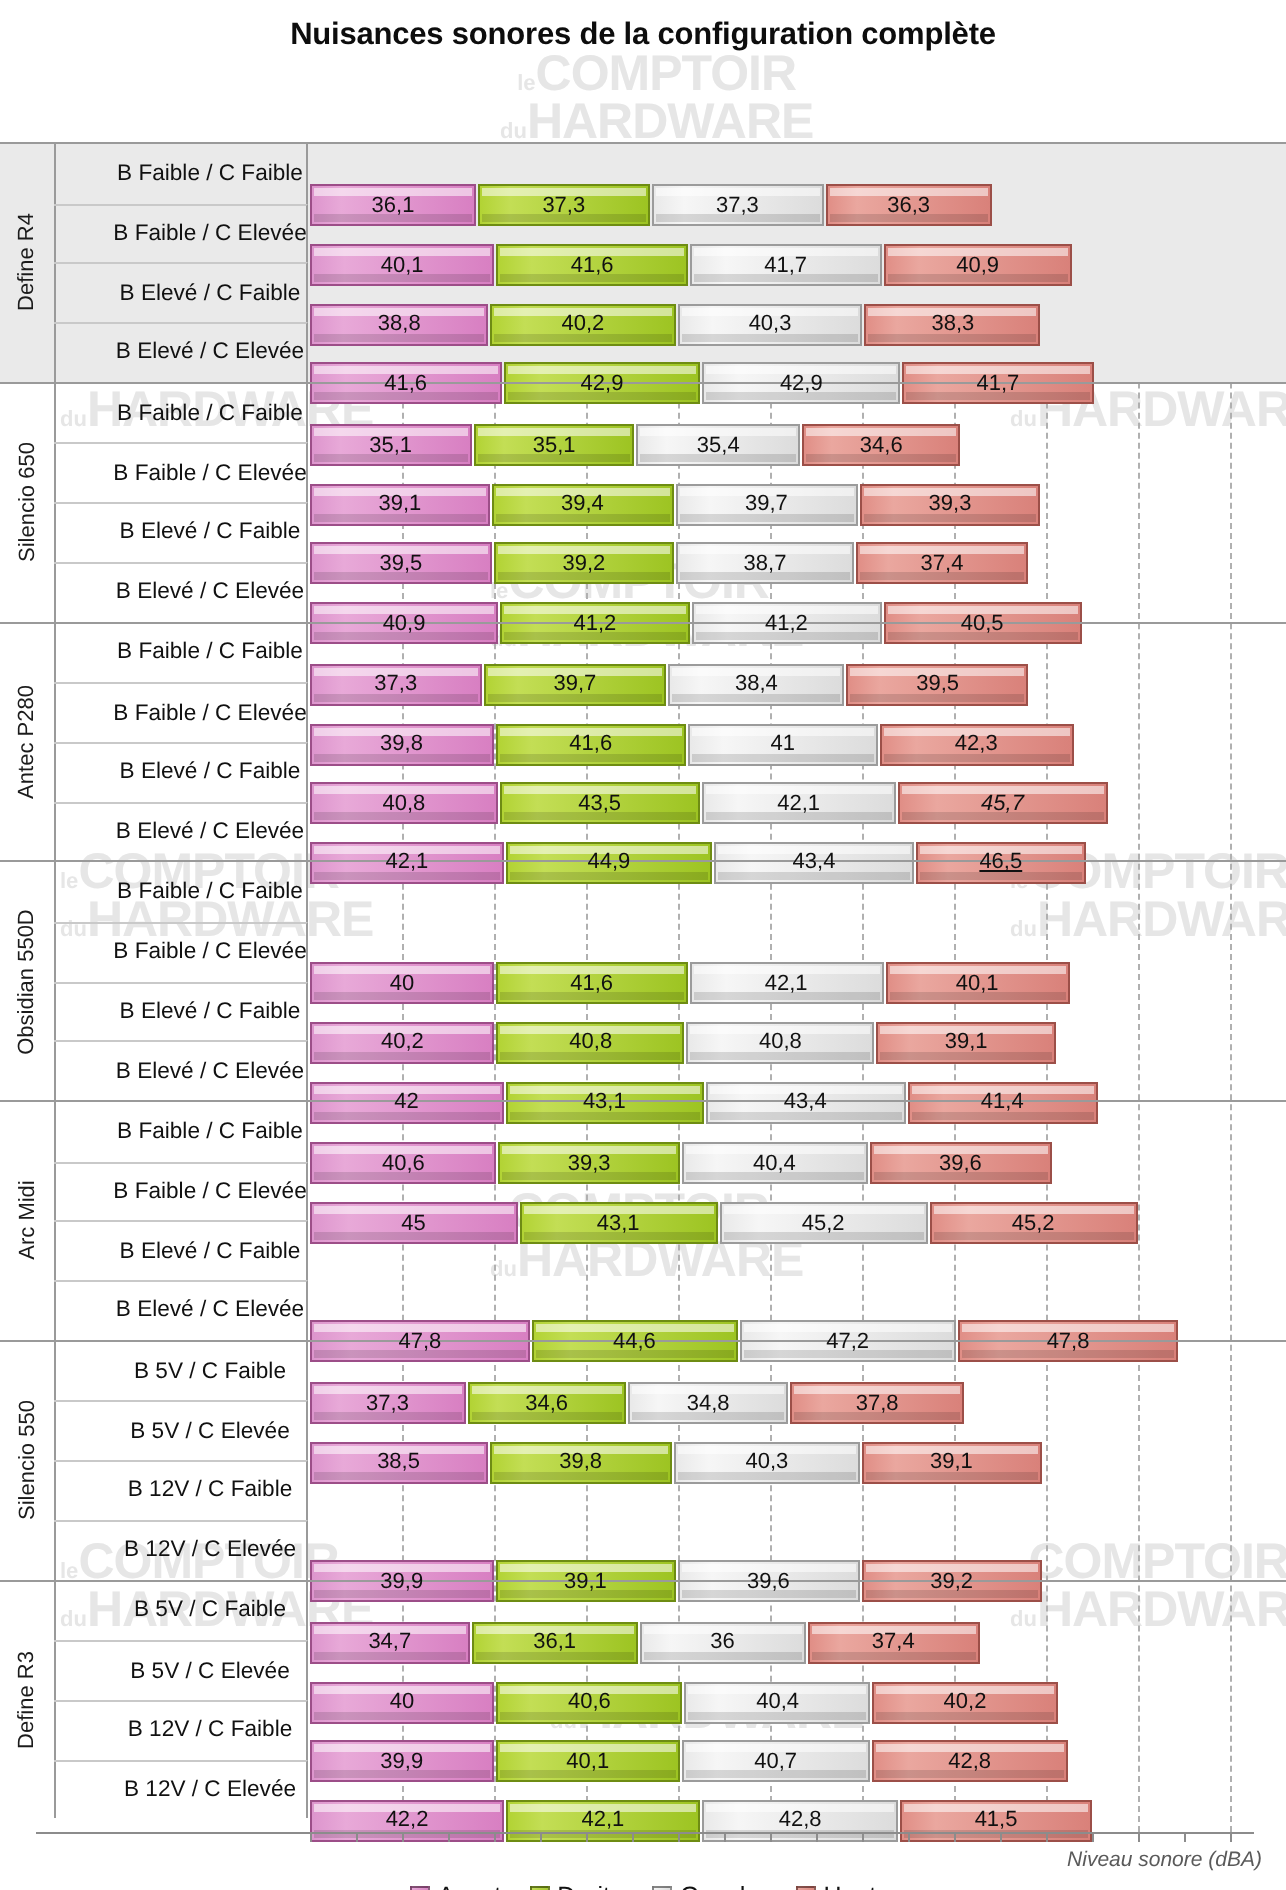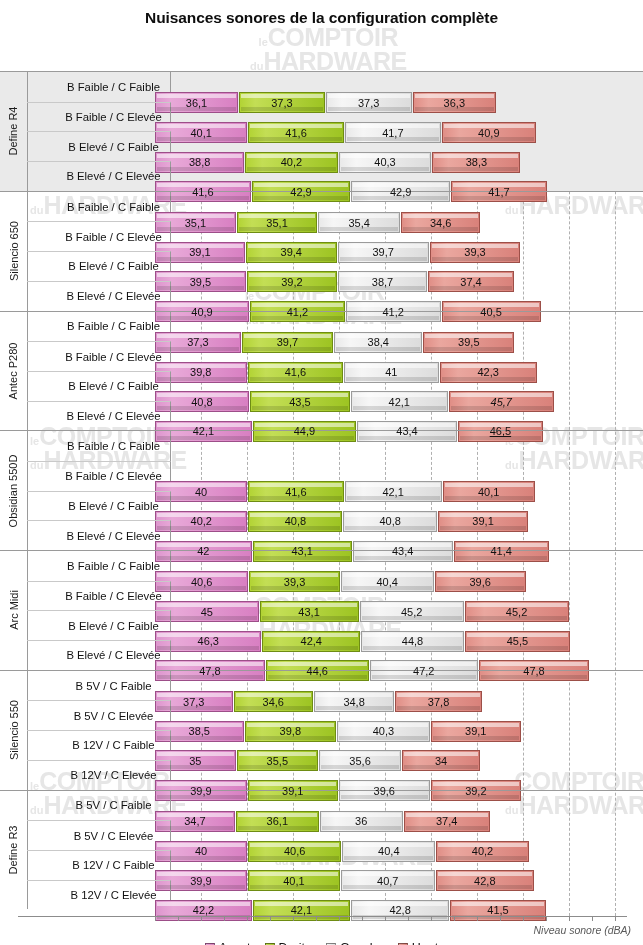--- a/index.html
+++ b/index.html
@@ -107,21 +107,21 @@
     height: 29.7px;
     display: flex;
     align-items: center;
   }
   .row + .row .cat-cell { border-top: 1px solid #c9c9c9; }
 
   .cat-cell {
     position: absolute;
     left: 27px;
     top: 0;
-    width: 144px;
+    width: 127px;
     height: 100%;
     display: flex;
     align-items: center;
     justify-content: center;
     font-size: 11.3px;
     color: #111;
     box-sizing: border-box;
     border-right: 1px solid #9a9a9a;
     white-space: nowrap;
     padding-left: 30px;
@@ -601,34 +601,20 @@
             <div class="seg s2" style="width: 103.96px;">
               <span class="val">45,2</span>
             </div>
             <div class="seg s3" style="width: 103.96px;">
               <span class="val">45,2</span>
             </div>
           </div>
         </div>
         <div class="row">
           <div class="cat-cell">B Elevé / C Faible</div>
-          <div class="bars">
-            <div class="seg s0" style="width: 106.49px;">
-              <span class="val">46,3</span>
-            </div>
-            <div class="seg s1" style="width: 97.52px;">
-              <span class="val">42,4</span>
-            </div>
-            <div class="seg s2" style="width: 103.04px;">
-              <span class="val">44,8</span>
-            </div>
-            <div class="seg s3" style="width: 104.65px;">
-              <span class="val">45,5</span>
-            </div>
-          </div>
         </div>
         <div class="row">
           <div class="cat-cell">B Elevé / C Elevée</div>
           <div class="bars">
             <div class="seg s0" style="width: 109.94px;">
               <span class="val">47,8</span>
             </div>
             <div class="seg s1" style="width: 102.58px;">
               <span class="val">44,6</span>
             </div>
@@ -674,34 +660,20 @@
             <div class="seg s2" style="width: 92.69px;">
               <span class="val">40,3</span>
             </div>
             <div class="seg s3" style="width: 89.93px;">
               <span class="val">39,1</span>
             </div>
           </div>
         </div>
         <div class="row">
           <div class="cat-cell">B 12V / C Faible</div>
-          <div class="bars">
-            <div class="seg s0" style="width: 80.5px;">
-              <span class="val">35</span>
-            </div>
-            <div class="seg s1" style="width: 81.65px;">
-              <span class="val">35,5</span>
-            </div>
-            <div class="seg s2" style="width: 81.88px;">
-              <span class="val">35,6</span>
-            </div>
-            <div class="seg s3" style="width: 78.2px;">
-              <span class="val">34</span>
-            </div>
-          </div>
         </div>
         <div class="row">
           <div class="cat-cell">B 12V / C Elevée</div>
           <div class="bars">
             <div class="seg s0" style="width: 91.77px;">
               <span class="val">39,9</span>
             </div>
             <div class="seg s1" style="width: 89.93px;">
               <span class="val">39,1</span>
             </div>

